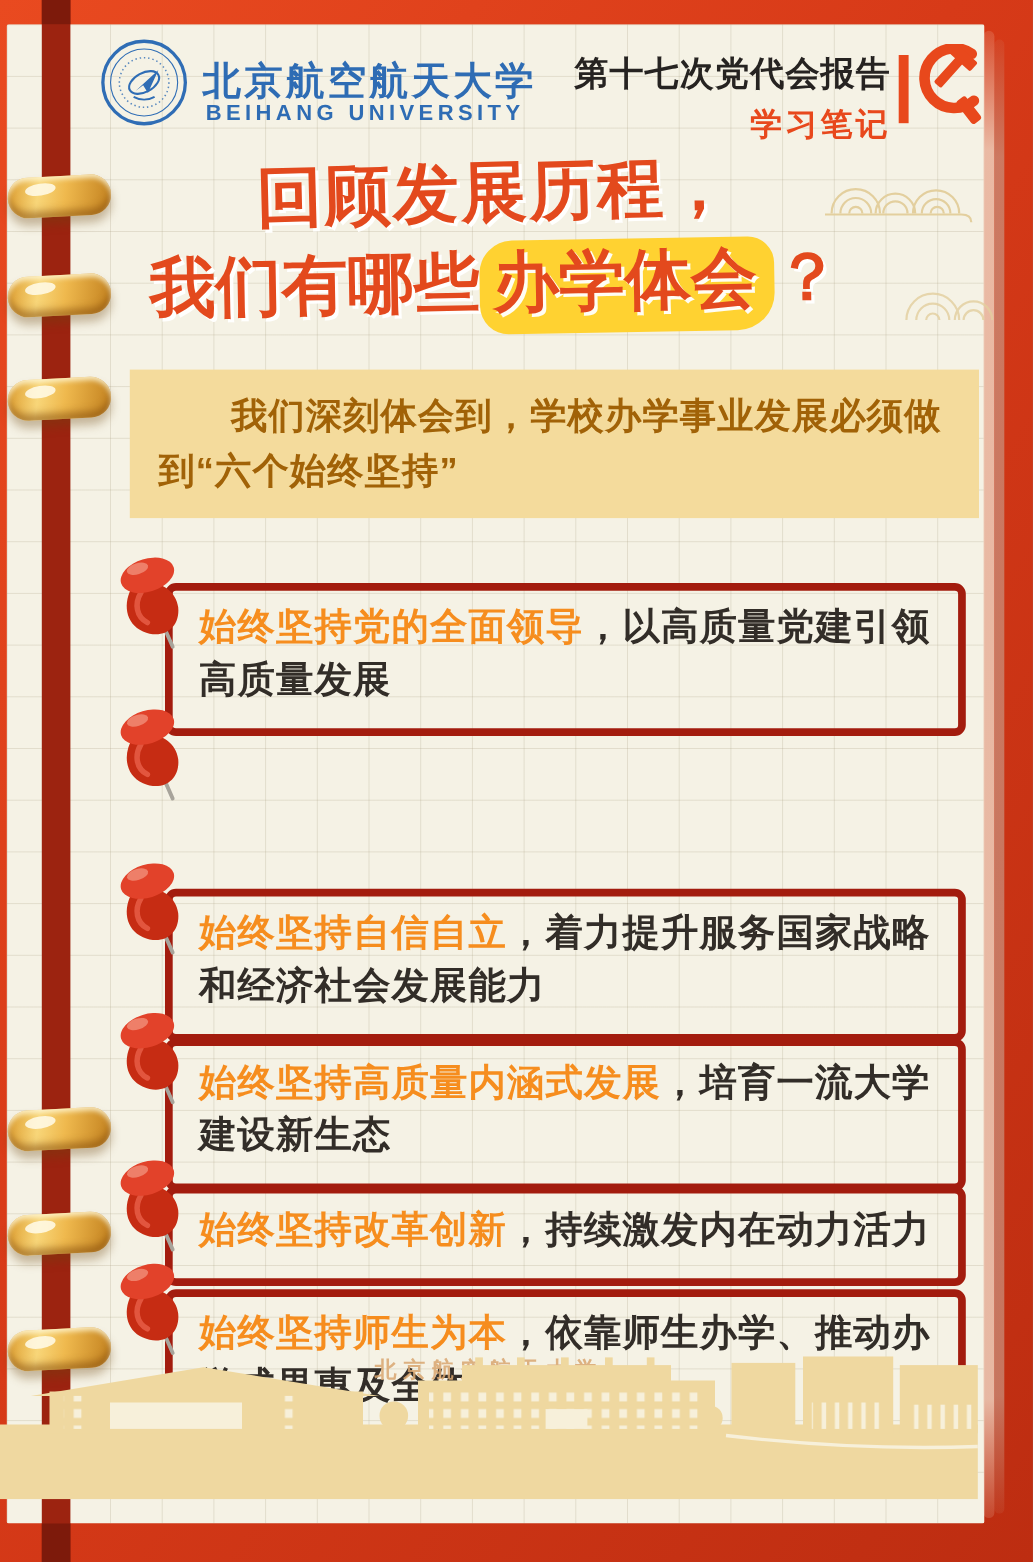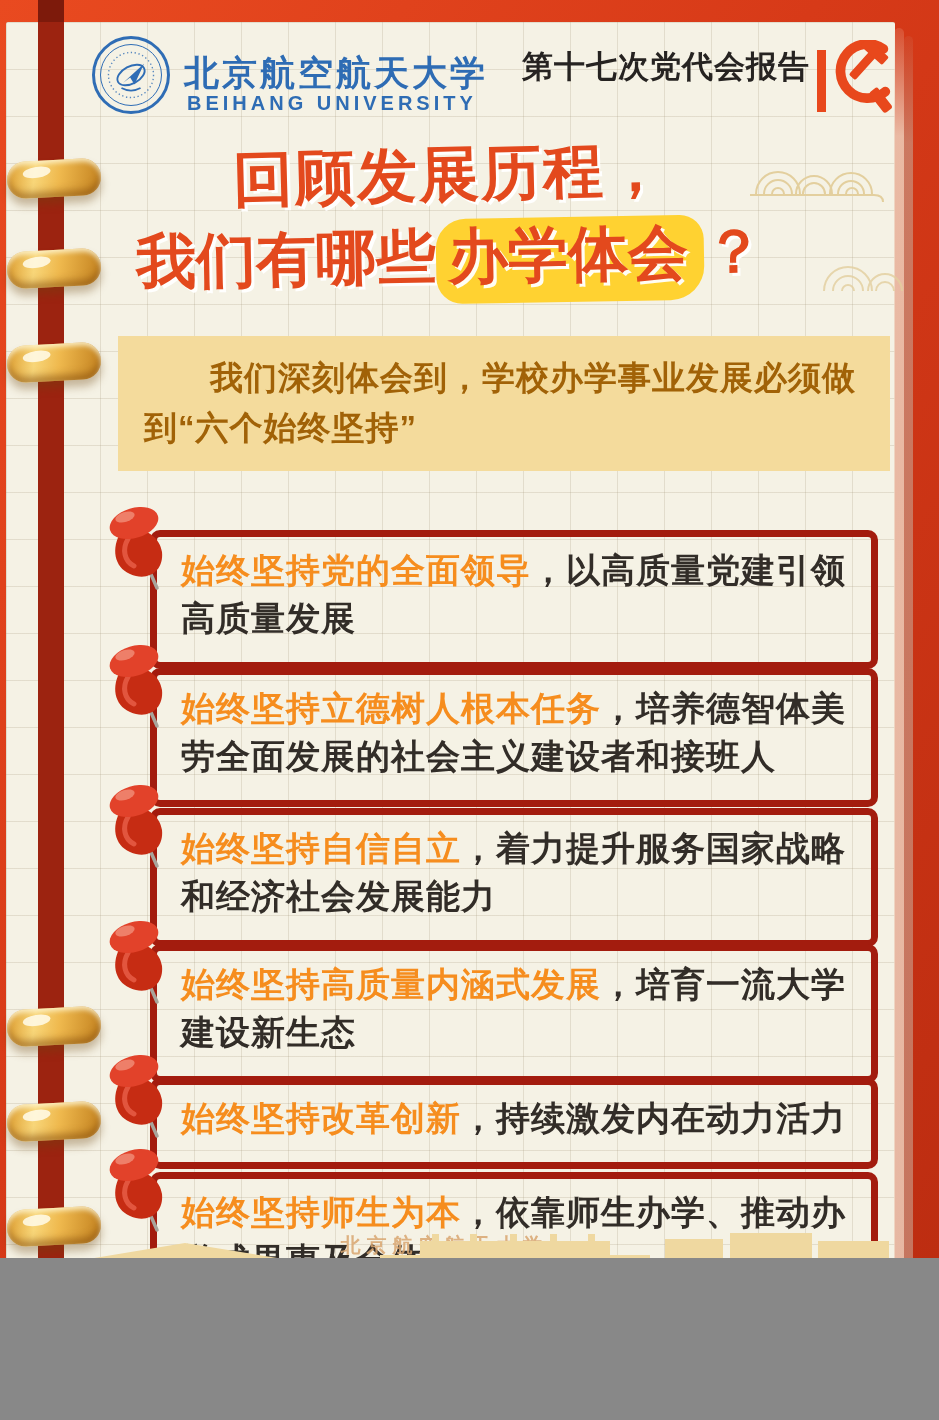--- a/index.html
+++ b/index.html
@@ -1,17 +1,17 @@
 <!DOCTYPE html>
 <html><head>
 <meta charset="utf-8">
 <style>
   html,body{margin:0;padding:0;background:#888;}
   .canvas{
-    position:relative;width:939px;height:1258px;overflow:hidden;
+    position:relative;width:939px;height:1420px;overflow:hidden;
     background:linear-gradient(125deg,#e94a20 0%,#d73a18 45%,#bd2d11 100%);
     font-family:"Liberation Sans","DejaVu Sans",sans-serif;
   }
   
   .page{
     position:absolute;left:6px;top:22px;width:889px;height:1363px;
     background-color:#f5f2e5;
     background-image:
       linear-gradient(to right,rgba(168,158,128,.25) 1px,transparent 1px),
       linear-gradient(to bottom,rgba(168,158,128,.25) 1px,transparent 1px);
@@ -81,20 +81,21 @@
       <circle cx="30" cy="30" r="26" fill="none" stroke="#2f6db5" stroke-width="1.6" stroke-dasharray="1.5 3" opacity=".8"></circle>
       <ellipse cx="30" cy="30" rx="17" ry="10" fill="none" stroke="#2f6db5" stroke-width="2.2" transform="rotate(-28 30 30)"></ellipse>
       <path d="M21 39 L45 17 L34 41 L29 33 Z" fill="#2f6db5"></path>
       <path d="M19 45 q11 6 22 0" fill="none" stroke="#2f6db5" stroke-width="2"></path>
     </svg>
   </div>
   <div class="brand-cn">北京航空航天大学</div>
   <div class="brand-en">BEIHANG UNIVERSITY</div>
   <div class="report">
     <div class="report-title">第十七次党代会报告</div>
+    <div class="report-sub">学习笔记</div>
   </div>
   <div class="vbar"></div>
   <div class="emblem">
     <svg width="62" height="78" viewBox="0 0 64 78" fill="#e8481c">
       <path d="M52 8 A28 28 0 1 0 54 52" fill="none" stroke="#e8481c" stroke-width="10" stroke-linecap="round"></path>
       <rect x="43" y="48" width="11" height="27" rx="3" transform="rotate(-38 48 60)"></rect>
       <g transform="rotate(42 34 22)">
         <rect x="29" y="6" width="9" height="37" rx="2"></rect>
         <rect x="18" y="2" width="30" height="11" rx="2"></rect>
       </g>
@@ -133,21 +134,20 @@
   </div>
 
   <div class="title">
     <div class="t1">回顾发展历程，</div>
     <div class="t2"><span>我们有哪些</span><span class="hl">办学体会</span><span>？</span></div>
   </div>
 
   <div class="intro">我们深刻体会到，学校办学事业发展必须做到“六个始终坚持”</div>
 
   <div class="card" style="top:530px"><span class="lead">始终坚持党的全面领导</span><span>，以高质量党建引领高质量发展</span></div>
-  <div class="card" style="top:668px"><span class="lead">始终坚持立德树人根本任务</span><span>，培养德智体美劳全面发展的社会主义建设者和接班人</span></div>
   <div class="card" style="top:808px"><span class="lead">始终坚持自信自立</span><span>，着力提升服务国家战略和经济社会发展能力</span></div>
   <div class="card" style="top:1078px"><span class="lead">始终坚持改革创新</span><span>，持续激发内在动力活力</span></div>
   <div class="card" style="top:944px"><span class="lead">始终坚持高质量内涵式发展</span><span>，培育一流大学建设新生态</span></div>
   <div class="card" style="top:1172px"><span class="lead">始终坚持师生为本</span><span>，依靠师生办学、推动办学成果惠及全体师生</span></div>
 
   <div class="pin" style="top:505px"><svg width="62" height="92" viewBox="0 0 62 92">
         <path d="M38 58 L49 83" stroke="#a8a49b" stroke-width="3.5" stroke-linecap="round"></path>
         <path d="M13 27 C3 43 6 62 22 69 C40 77 56 66 54 47 C52 33 40 25 27 24 Z" fill="#c62c13"></path>
         <path d="M20 34 C14 44 16 56 26 61" stroke="#e8604a" stroke-width="5" fill="none" stroke-linecap="round" opacity=".8"></path>
         <ellipse cx="26" cy="18" rx="25" ry="15" transform="rotate(-17 26 18)" fill="#e2422a"></ellipse>

